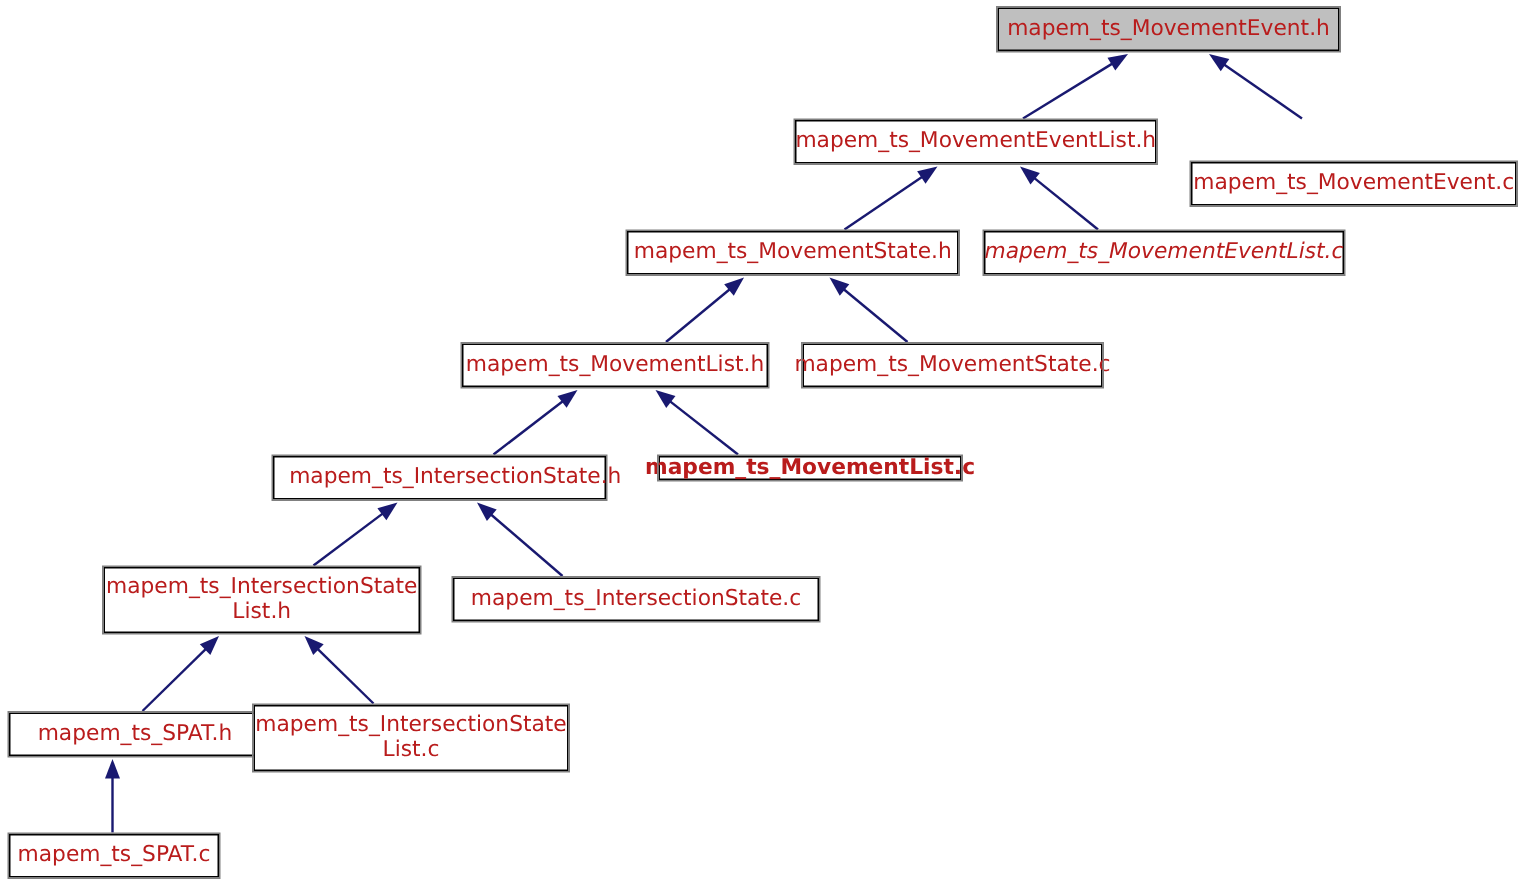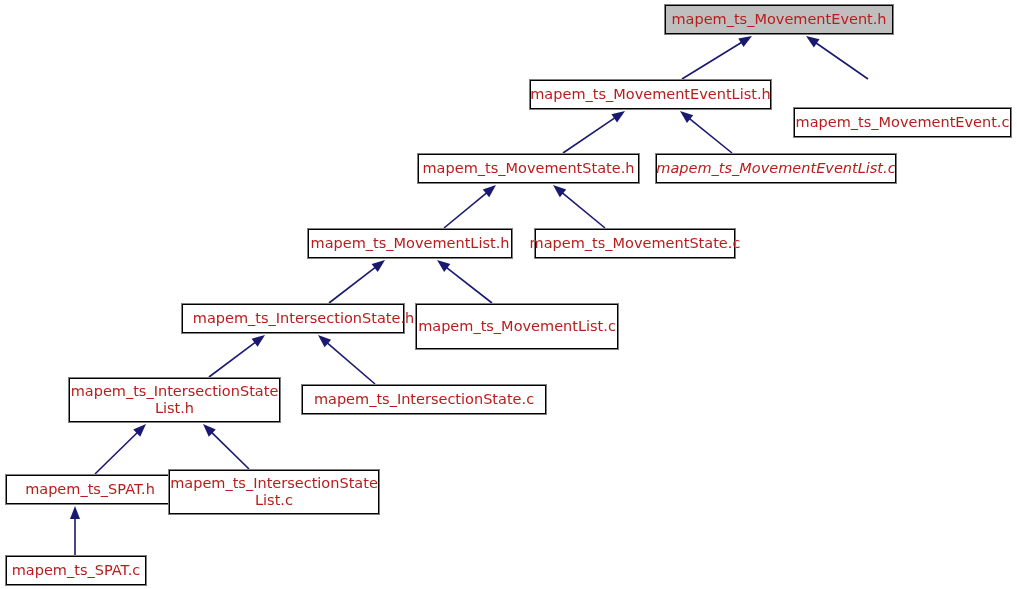--- a/index.html
+++ b/index.html
@@ -81,21 +81,21 @@
     </svg>
   <div id="node-layer">
       <div class="node root" style="left: 665px; top: 5px; width: 228px; height: 29px;">mapem_ts_MovementEvent.h</div>
       <div class="node" style="left: 530px; top: 80px; width: 241px; height: 29px;">mapem_ts_MovementEventList.h</div>
       <div class="node" style="left: 794px; top: 80px; width: 217px; height: 29px; margin-top: 28px;">mapem_ts_MovementEvent.c</div>
       <div class="node" style="left: 418px; top: 154px; width: 221px; height: 29px;">mapem_ts_MovementState.h</div>
       <div class="node" style="left: 656px; top: 154px; width: 240px; height: 29px; font-style: italic;">mapem_ts_MovementEventList.c</div>
       <div class="node" style="left: 308px; top: 229px; width: 204px; height: 29px;">mapem_ts_MovementList.h</div>
       <div class="node" style="left: 535px; top: 229px; width: 200px; height: 29px;">mapem_ts_MovementState.c</div>
       <div class="node" style="left: 182px; top: 304px; width: 222px; height: 29px; padding-left: 21px;">mapem_ts_IntersectionState.h</div>
-      <div class="node" style="left: 416px; top: 304px; width: 202px; height: 45px;">mapem_ts_MovementList.c</div>
+      <div class="node" style="left: 439px; top: 304px; width: 202px; height: 16px; font-weight: bold;">mapem_ts_MovementList.c</div>
       <div class="node" style="left: 69px; top: 378px; width: 211px; height: 44px;">mapem_ts_IntersectionState
 List.h</div>
       <div class="node" style="left: 302px; top: 385px; width: 244px; height: 29px;">mapem_ts_IntersectionState.c</div>
       <div class="node" style="left: 6px; top: 475px; width: 168px; height: 29px;">mapem_ts_SPAT.h</div>
       <div class="node" style="left: 169px; top: 470px; width: 210px; height: 44px;">mapem_ts_IntersectionState
 List.c</div>
       <div class="node" style="left: 6px; top: 556px; width: 140px; height: 29px;">mapem_ts_SPAT.c</div>
     </div>
 </div>
 

